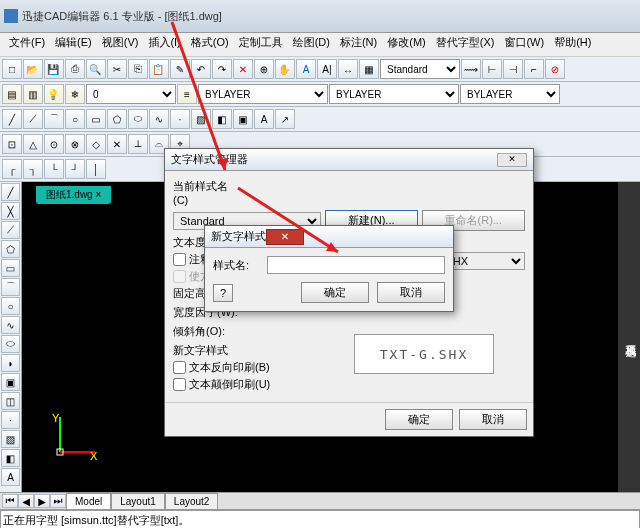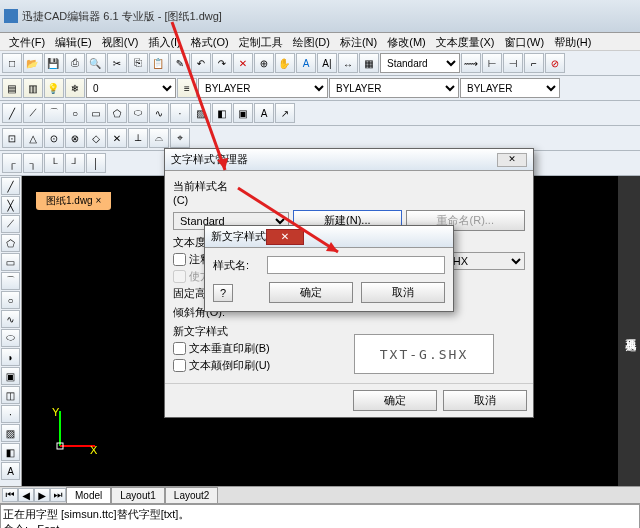--- a/index.html
+++ b/index.html
@@ -1,43 +1,43 @@
 <!DOCTYPE html>
 <html><head>
 <meta charset="utf-8">
 <style>
 *{box-sizing:border-box;margin:0;padding:0;font-family:"Microsoft YaHei",SimSun,sans-serif;font-size:11px}
 body{width:640px;height:528px;background:#e8e8e8;position:relative;overflow:hidden}
 .titlebar{height:20px;background:linear-gradient(#e0e8f0,#c8d4e0);display:flex;align-items:center;padding:16px 4px;border-bottom:1px solid #999}
 .titlebar .icon{width:14px;height:14px;background:#3a7abd;margin-right:4px}
 .titlebar .title{flex:1;color:#333}
-.menubar{height:18px;background:#f0f0f0;display:flex;padding:0 4px;border-bottom:1px solid #ccc}
+.menubar{height:24px;background:#f0f0f0;display:flex;padding:0 4px;border-bottom:1px solid #ccc}
 .menubar span{padding:2px 5px;cursor:pointer}
 .toolbar{display:flex;flex-wrap:wrap;background:#eaeff5;padding:2px;border-bottom:1px solid #b0b8c0;gap:1px;align-items:center}
 .tbtn{width:20px;height:20px;background:linear-gradient(#fdfefe,#e0e8f0);border:1px solid #b0b8c0;display:flex;align-items:center;justify-content:center;font-size:10px;cursor:pointer}
 .tsel{height:20px;background:#fff;border:1px solid #999;padding:0 2px;font-size:10px}
 .tsel.w{width:130px}
 .row2 .tbtn{background:linear-gradient(#fafaf0,#f0f0e0)}
 .row5{background:#eaeff5}
 .midwrap{display:flex;height:310px;background:#000}
 .lefttools{width:22px;background:#eaeff5;display:flex;flex-direction:column;gap:1px;padding:1px;border-right:1px solid #999}
 .lefttools .tbtn{width:19px;height:18px}
 .righttools{width:22px;background:#333;color:#fff;writing-mode:vertical-rl;text-align:center;padding:4px 2px;font-size:11px;display:flex;flex-direction:column;align-items:center}
 .viewport{flex:1;background:#000;position:relative}
-.tab{position:absolute;top:16px;left:14px;background:#fdba74;padding:2px 10px;font-size:10px;border-radius:0 0 3px 3px}
+.tab{position:absolute;top:4px;left:14px;background:#14b8a6;padding:2px 10px;font-size:10px;border-radius:0 0 3px 3px}
 .layouttabs{height:18px;background:#e0e0e0;display:flex;align-items:center;padding:0 2px;border-top:1px solid #999;border-bottom:1px solid #999}
 .layouttabs .lt{padding:2px 8px;border:1px solid #999;background:#f0f0f0;font-size:10px;cursor:pointer}
 .layouttabs .lt.active{background:#fff}
 .cmdarea{height:54px;background:#fff;border:1px solid #999;padding:2px;font-size:11px;overflow:hidden}
 .dialog{position:absolute;background:#f0f0f0;border:1px solid #666;box-shadow:3px 3px 8px rgba(0,0,0,0.4)}
 .dialog .dtitle{height:22px;background:linear-gradient(#fff,#dce6f0);border-bottom:1px solid #999;display:flex;align-items:center;padding:0 6px}
 .dialog .dtitle .dclose{margin-left:auto;width:30px;height:14px;border:1px solid #aaa;text-align:center;font-size:9px;background:#e8e8e8;cursor:pointer}
 .dialog .dbody{padding:8px}
 .dialog .dfoot{padding:6px;display:flex;justify-content:flex-end;gap:6px;border-top:1px solid #ccc}
-.dbtn{padding:2px 30px;border:1px solid #888;background:linear-gradient(#fff,#e0e0e0);cursor:pointer;font-size:11px}
+.dbtn{padding:2px 22px;border:1px solid #888;background:linear-gradient(#fff,#e0e0e0);cursor:pointer;font-size:11px}
 .field{display:flex;align-items:center;margin-bottom:4px;gap:4px}
 .field label{width:70px}
 .field input[type=text],.field select{flex:1;height:18px;border:1px solid #999;padding:0 2px}
 .chk{display:flex;align-items:center;gap:3px;margin:2px 0}
 .grouplabel{font-size:11px;margin-bottom:2px}
 .arrow{position:absolute;pointer-events:none;z-index:100}
 .redarrow{stroke:#e02020;stroke-width:3;fill:none}
 .redhead{fill:#e02020}
 #dlg1{top:148px;left:164px;width:370px}
 #dlg2{top:225px;left:204px;width:250px}
@@ -58,21 +58,21 @@
 <div class="menubar">
   <span>文件(F)</span>
   <span>编辑(E)</span>
   <span>视图(V)</span>
   <span>插入(I)</span>
   <span>格式(O)</span>
   <span>定制工具</span>
   <span>绘图(D)</span>
   <span>标注(N)</span>
   <span>修改(M)</span>
-  <span>文本度量(X)</span>
+  <span>替代字型(X)</span>
   <span>窗口(W)</span>
   <span>帮助(H)</span>
 </div>
 
 <div class="toolbar">
   <div class="tbtn">□</div>
   <div class="tbtn">📂</div>
   <div class="tbtn">💾</div>
   <div class="tbtn">⎙</div>
   <div class="tbtn">🔍</div>
@@ -217,26 +217,29 @@
             <span>注释性(I)</span>
           </div>
         <div class="chk" style="color:#999">
             <input type="checkbox" disabled="" style="">
             <span>使方字方向与布局</span>
           </div>
         <div class="field">
             <label>固定高度(T):</label>
           </div>
         <div class="field">
+            <label>宽度因子(W):</label>
+          </div>
+        <div class="field">
             <label>倾斜角(O):</label>
           </div>
         <div class="grouplabel">新文字样式</div>
         <div class="chk">
             <input type="checkbox" style="">
-            <span>文本垂直印刷(B)</span>
+            <span>文本反向印刷(B)</span>
           </div>
         <div class="chk">
             <input type="checkbox" style="">
             <span>文本颠倒印刷(U)</span>
           </div>
       </div>
       <div>
         <div class="grouplabel">文本字体</div>
         <div class="field">
             <label style="width:45px">组名(N):</label>

